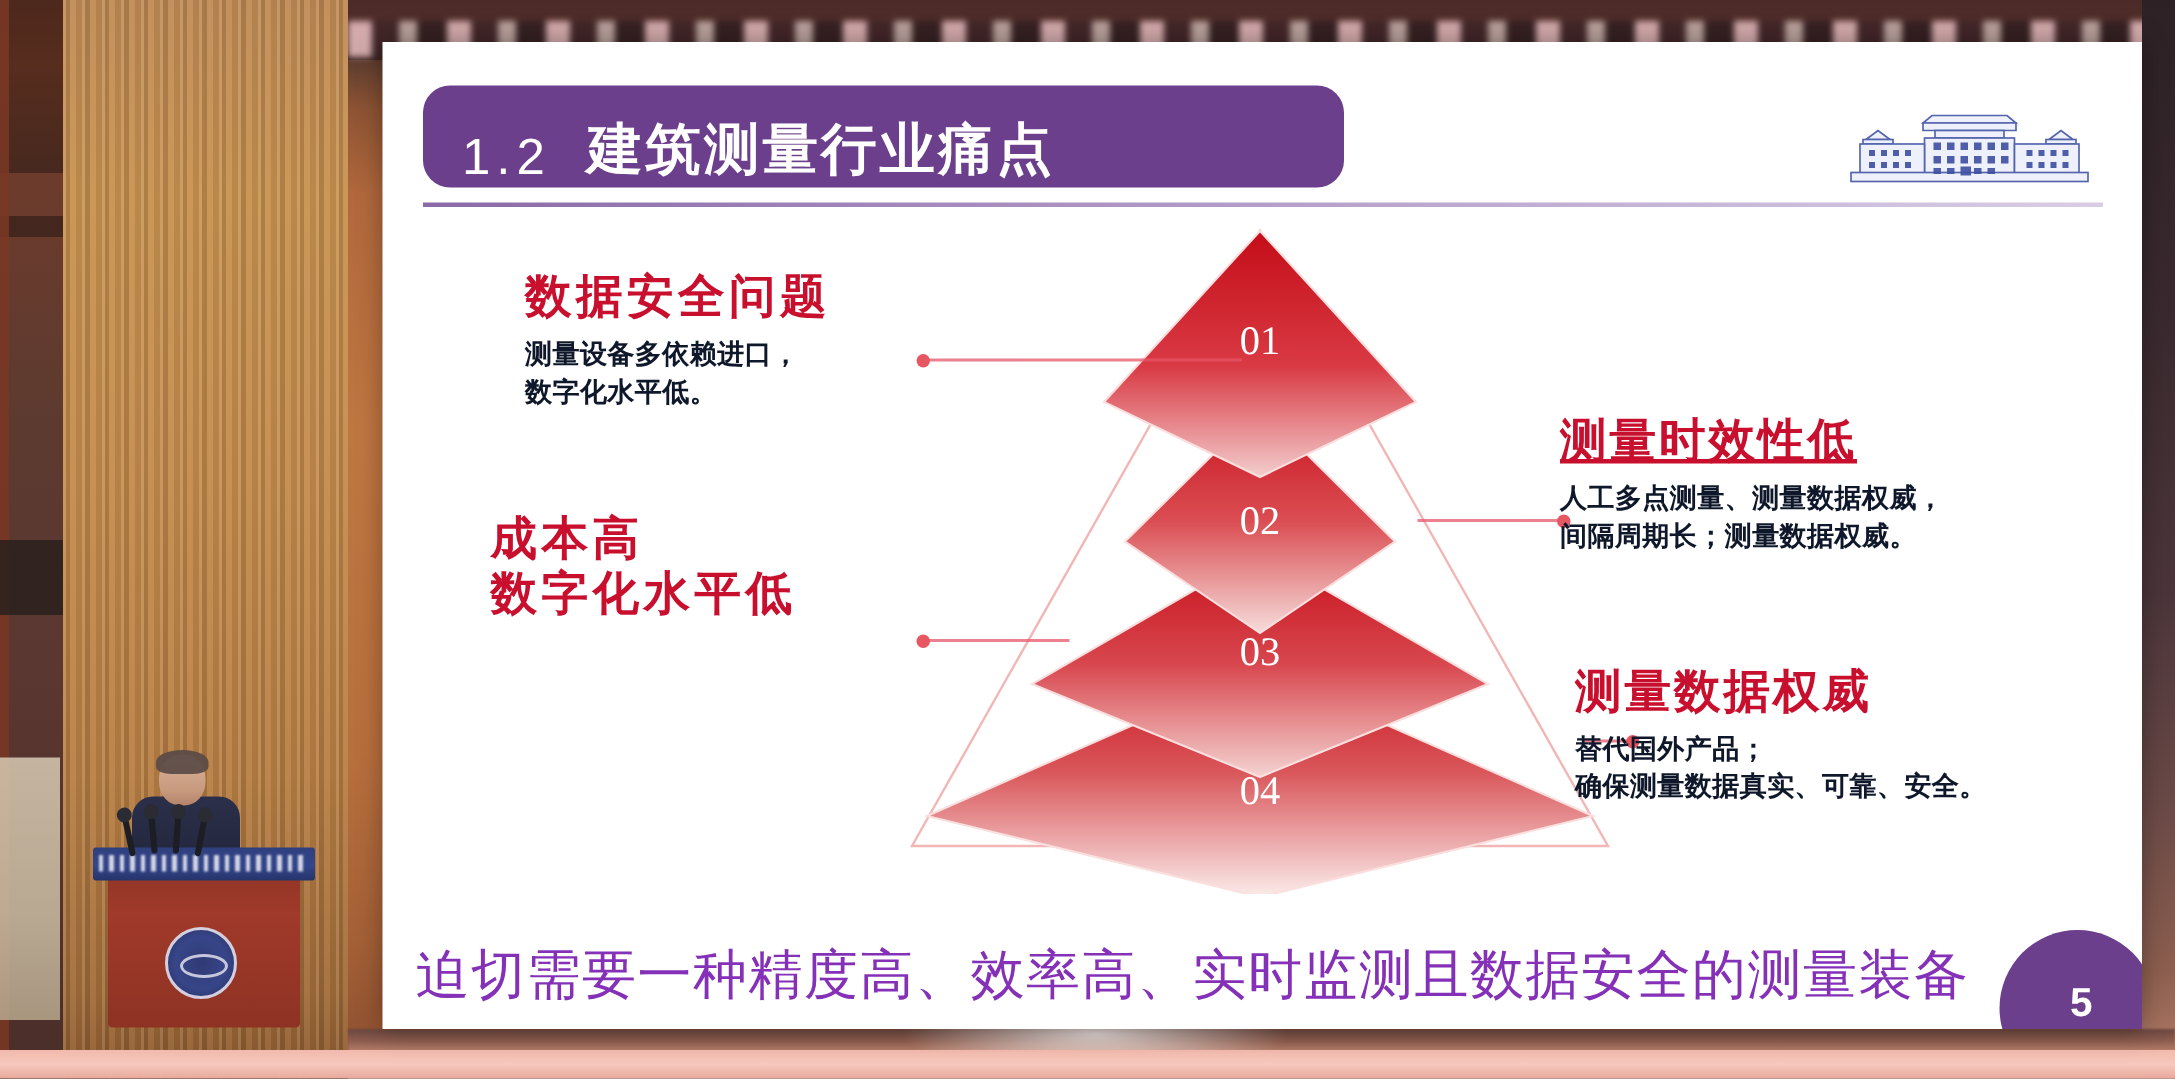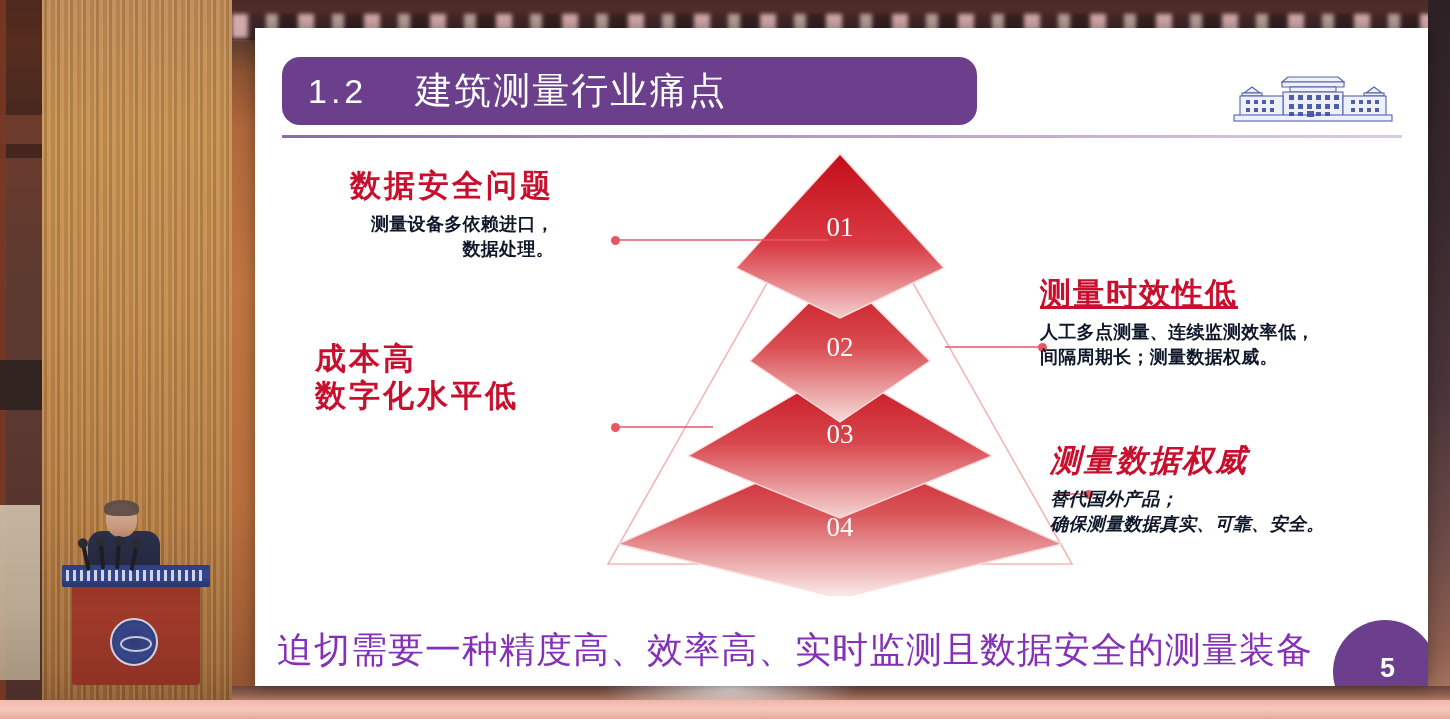--- a/index.html
+++ b/index.html
@@ -75,49 +75,49 @@
   .mic:after{content:"";position:absolute;left:-3px;top:-7px;width:10px;height:10px;border-radius:50%;background:#2b2b33;}
   .mic1{left:84px;top:545px;transform:rotate(-12deg);}
   .mic2{left:100px;top:543px;transform:rotate(-5deg);}
   .mic3{left:116px;top:543px;transform:rotate(4deg);}
   .mic4{left:132px;top:545px;transform:rotate(11deg);}
 
   
   .slide{position:absolute;left:255px;top:28px;width:1173px;height:658px;
     background:#ffffff;overflow:hidden;box-shadow:0 0 16px rgba(0,0,0,.35);}
 
-  .title-pill{position:absolute;left:27px;top:29px;width:695px;height:68px;border-radius:18px;
-    background:#6b3f8c;display:flex;align-items:center;}
+  .title-pill{position:absolute;left:27px;top:29px;width:614px;height:68px;border-radius:18px;
+    background:#6b3f8c;display:flex;align-items:flex-end;}
   .title-num{color:#ffffff;font-size:34px;letter-spacing:4px;margin-left:26px;font-weight:400;}
-  .title-text{color:#ffffff;font-size:37px;font-weight:400;margin-left:48px;letter-spacing:2px;}
+  .title-text{color:#ffffff;font-size:37px;font-weight:700;margin-left:24px;letter-spacing:2px;}
   .title-rule{position:absolute;left:27px;top:107px;width:1120px;height:3px;
     background:linear-gradient(90deg,#8a6aa8 0%,#b9a3cd 55%,#d9cde4 100%);}
 
   .logo{position:absolute;left:965px;top:27px;width:186px;height:72px;}
 
   
   .pyr{position:absolute;left:345px;top:118px;width:480px;height:450px;}
 
   
   .conn{position:absolute;height:2px;background:#e8566a;opacity:.75;}
   .conn .dot{position:absolute;width:9px;height:9px;border-radius:50%;background:#e01f2e;top:-3.5px;}
 
   
   .blk{position:absolute;}
   .blk h3{margin:0;color:#c8102e;font-size:31px;font-weight:700;line-height:1.18;letter-spacing:1px;}
   .blk h3.two{font-size:31px;}
   .blk p{margin:7px 0 0 0;color:#0f172a;font-size:18px;font-weight:700;line-height:1.42;letter-spacing:.3px;}
 
-  .b1{left:95px;top:140px;text-align:right;}
+  .b1{left:95px;top:152px;}
   .b1 h3{letter-spacing:3px;}
   .b2{left:60px;top:313px;}
-  .b2 h3{letter-spacing:3px;}
+  .b2 h3{letter-spacing:3px;margin-left:12px;}
   .b3{left:785px;top:248px;text-align:left;}
   .b3 h3{letter-spacing:2px;text-decoration:underline;}
-  .b4{left:795px;top:415px;font-style:italic;}
+  .b4{left:795px;top:415px;}
   .b4 h3{letter-spacing:2px;}
 
   .footer{position:absolute;left:22px;top:598px;width:1110px;
     color:#8431b8;font-size:36px;font-weight:400;letter-spacing:1px;white-space:nowrap;}
 
   .pagebadge{position:absolute;left:1078px;top:592px;width:104px;height:104px;border-radius:50%;
     background:#6b3f8c;}
   .pagenum{position:absolute;left:1125px;top:625px;color:#fff;font-size:27px;font-weight:700;}
 
   .pyr-label{fill:#ffffff;font-family:"Liberation Serif","DejaVu Serif",serif;font-size:27px;}
@@ -269,35 +269,35 @@
       <span class="dot" style="right:-2px;"></span>
     </div>
     <div class="conn" style="left:800px;top:465px;width:36px;">
       <span class="dot" style="right:-2px;"></span>
     </div>
 
     <div class="blk b1">
       <h3>数据安全问题</h3>
       <p>
         <span>测量设备多依赖进口，</span><br>
-        <span>数据处理。</span>
+        <span>数字化水平低。</span>
       </p>
     </div>
 
     <div class="blk b2">
       <h3 class="two">
         <span>成本高</span><br>
         <span>数字化水平低</span>
       </h3>
     </div>
 
     <div class="blk b3">
       <h3>测量时效性低</h3>
       <p>
-        <span>人工多点测量、连续监测效率低，</span><br>
+        <span>人工多点测量、测量数据权威，</span><br>
         <span>间隔周期长；测量数据权威。</span>
       </p>
     </div>
 
     <div class="blk b4">
       <h3 class="two">
         <span>测量数据权威</span><br>
       </h3>
       <p>
         <span>替代国外产品；</span><br>

